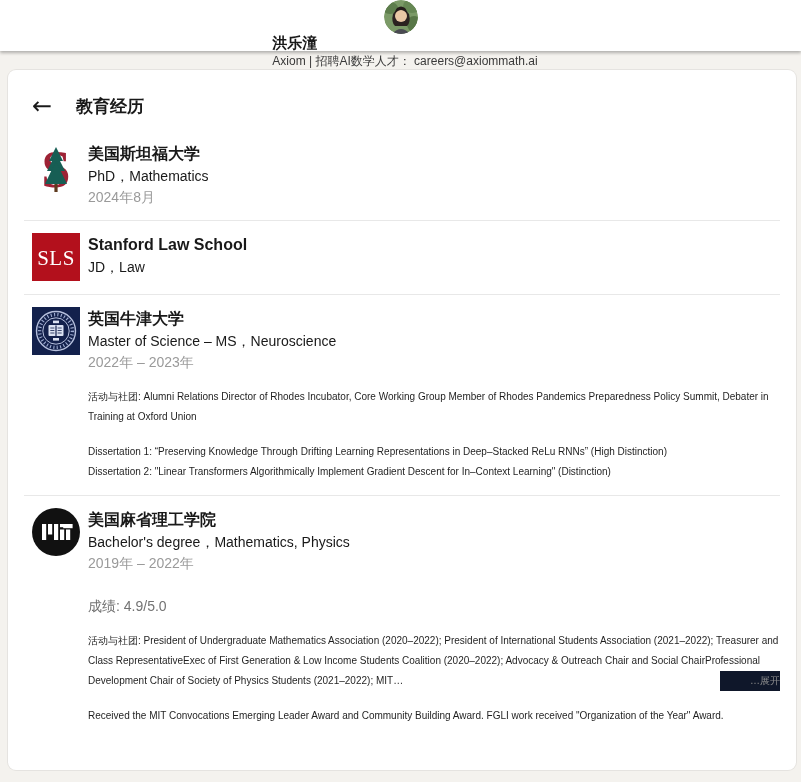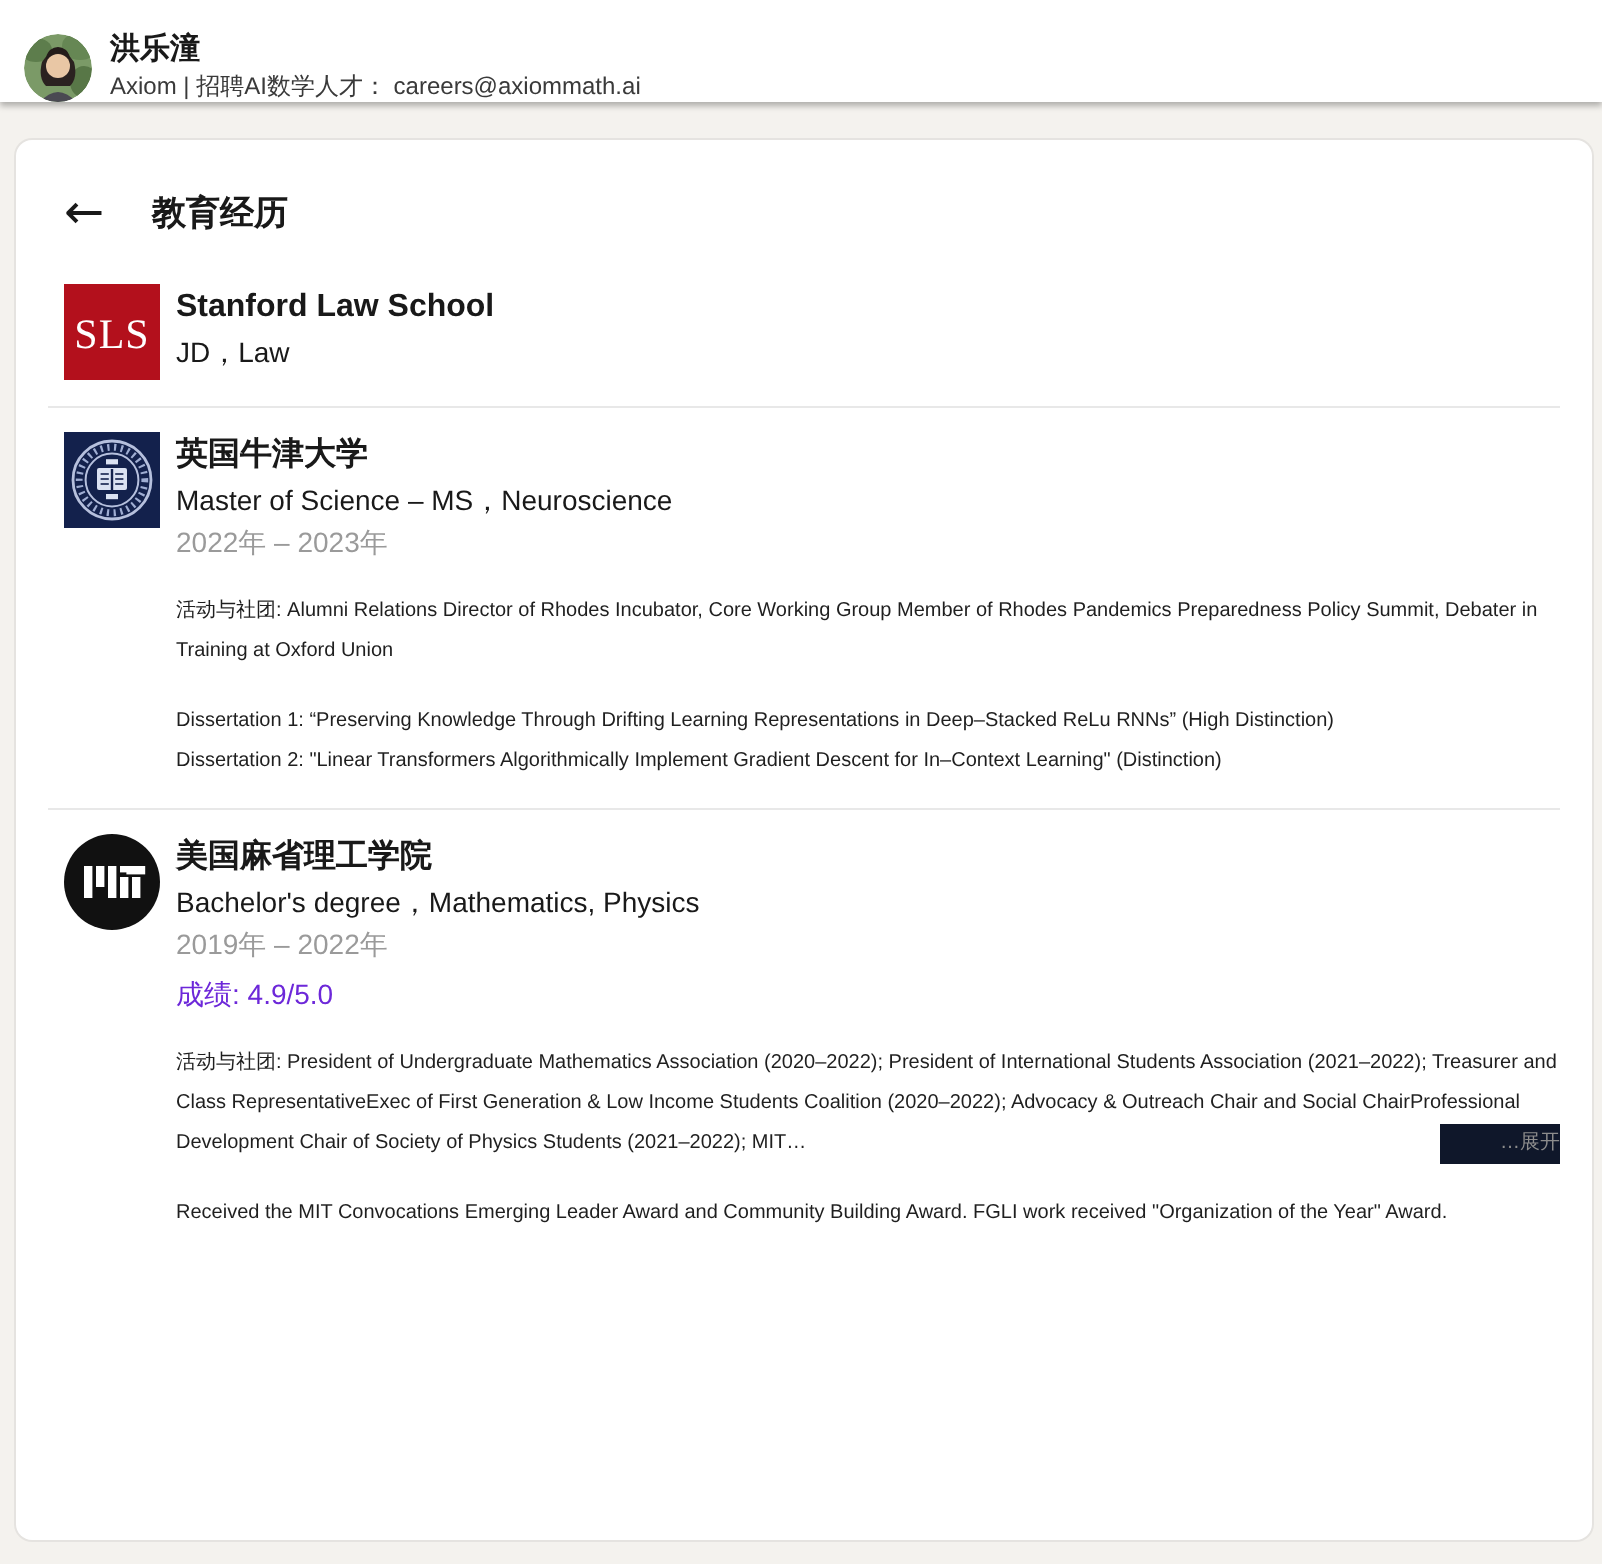--- a/index.html
+++ b/index.html
@@ -10,23 +10,24 @@
     color: #191919;
     position: relative;
   }
 
   
   .top-header {
     position: absolute; top: 0; left: 0;
     width: 801px; height: 51px;
     background: #ffffff;
     box-shadow: 0 2px 3px rgba(0,0,0,0.28);
-    display: flex; align-items: flex-end;
+    display: flex; align-items: center;
     padding: 0 12px;
     z-index: 5;
+    flex-direction: column;
   }
   .avatar { width: 34px; height: 34px; border-radius: 50%; overflow: hidden; flex: 0 0 34px; cursor: pointer; }
   .header-text { margin-left: 9px; line-height: 1.25; }
   .header-name { font-size: 15px; font-weight: bold; color: #191919; }
   .header-sub { font-size: 12px; color: #3a3a3a; margin-top: 1px; }
 
   
   .card {
     position: absolute; top: 70px; left: 8px;
     width: 788px; min-height: 700px;
@@ -55,21 +56,21 @@
     padding: 12px 0 13px 8px;
   }
   .entry + .entry { border-top: 1px solid #e8e8e8; }
   .entry { padding-left: 8px; }
   .logo-slot { flex: 0 0 48px; width: 48px; }
   .logo-slot svg { display: block; }
   .entry-body { margin-left: 8px; flex: 1; min-width: 0; padding-top: 2px; }
   .school { font-size: 16px; font-weight: bold; line-height: 20px; color: #191919; }
   .degree { font-size: 14px; line-height: 20px; margin-top: 2px; color: #191919; }
   .dates  { font-size: 14px; line-height: 20px; margin-top: 1px; color: #9a9a9a; }
-  .grade  { font-size: 14px; line-height: 20px; margin-top: 5px; color: #6d28d9; }
+  .grade  { font-size: 14px; line-height: 20px; margin-top: 23px; color: #737373; }
   .para {
     position: relative;
     font-size: 10px; line-height: 20px; margin-top: 15px;
     color: #1f1f1f; white-space: pre-wrap;
   }
   .expand {
     position: absolute; right: 0; bottom: 0;
     background: #0f172a; padding-left: 30px;
     color: #8c8c8c; cursor: pointer;
   }
@@ -104,20 +105,38 @@
 </div>
 
 <div class="card">
   <div class="card-header">
     <button class="back-btn">←</button>
     <div class="page-title">教育经历</div>
   </div>
   <div class="entries">
       <div class="entry">
     <div class="logo-slot">
+          <svg width="48" height="55" viewBox="0 0 48 55">
+    <rect width="48" height="55" fill="#ffffff"></rect>
+    <text x="24" y="45" text-anchor="middle" font-family="Liberation Serif, DejaVu Serif, serif" font-size="52" font-weight="bold" fill="#9d2235">S</text>
+    <polygon points="24,5 31,19 17,19" fill="#175e54"></polygon>
+    <polygon points="24,11 33,29 15,29" fill="#175e54"></polygon>
+    <polygon points="24,19 35,42 13,42" fill="#175e54"></polygon>
+    <rect x="22.4" y="42" width="3.2" height="8" fill="#5e3a1e"></rect>
+  </svg>
+        </div>
+    <div class="entry-body">
+      <div class="school">美国斯坦福大学</div>
+      <div class="degree">PhD，Mathematics</div>
+      <div class="dates">2024年8月</div>
+
+    </div>
+  </div>
+      <div class="entry">
+    <div class="logo-slot">
           <svg width="48" height="48" viewBox="0 0 48 48">
     <rect width="48" height="48" fill="#b3101c"></rect>
     <text x="24" y="32" text-anchor="middle" font-family="Liberation Serif, DejaVu Serif, serif" font-size="21" fill="#ffffff" letter-spacing="0.5">SLS</text>
   </svg>
         </div>
     <div class="entry-body">
       <div class="school">Stanford Law School</div>
       <div class="degree">JD，Law</div>
 
     </div>

